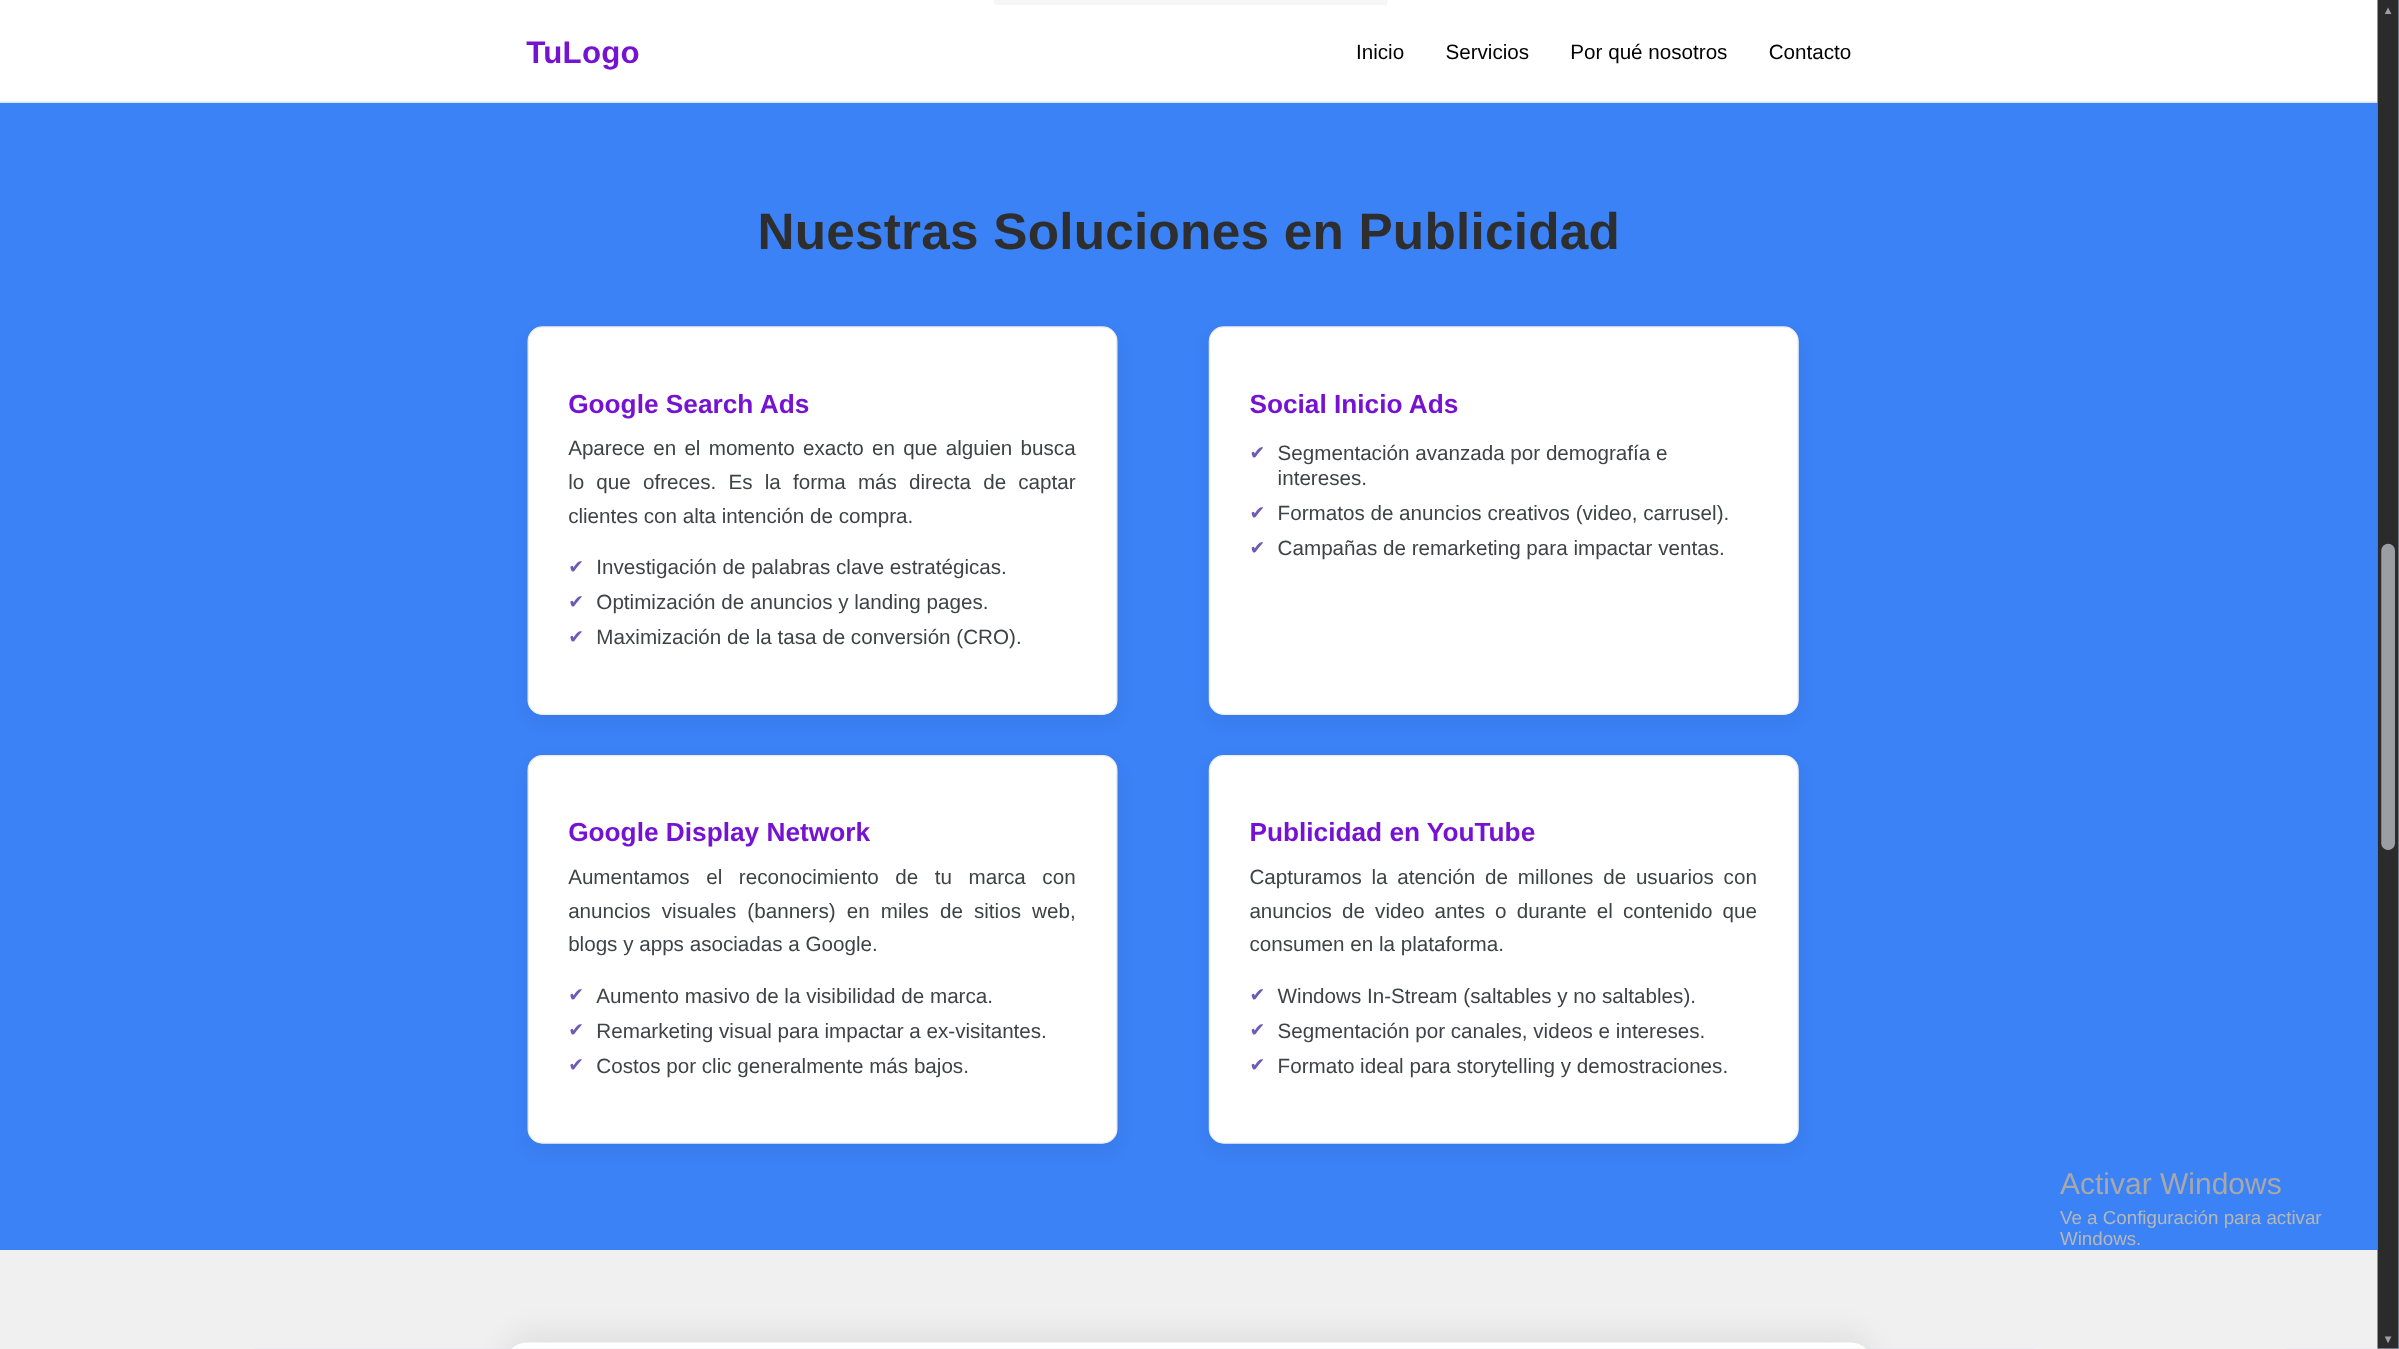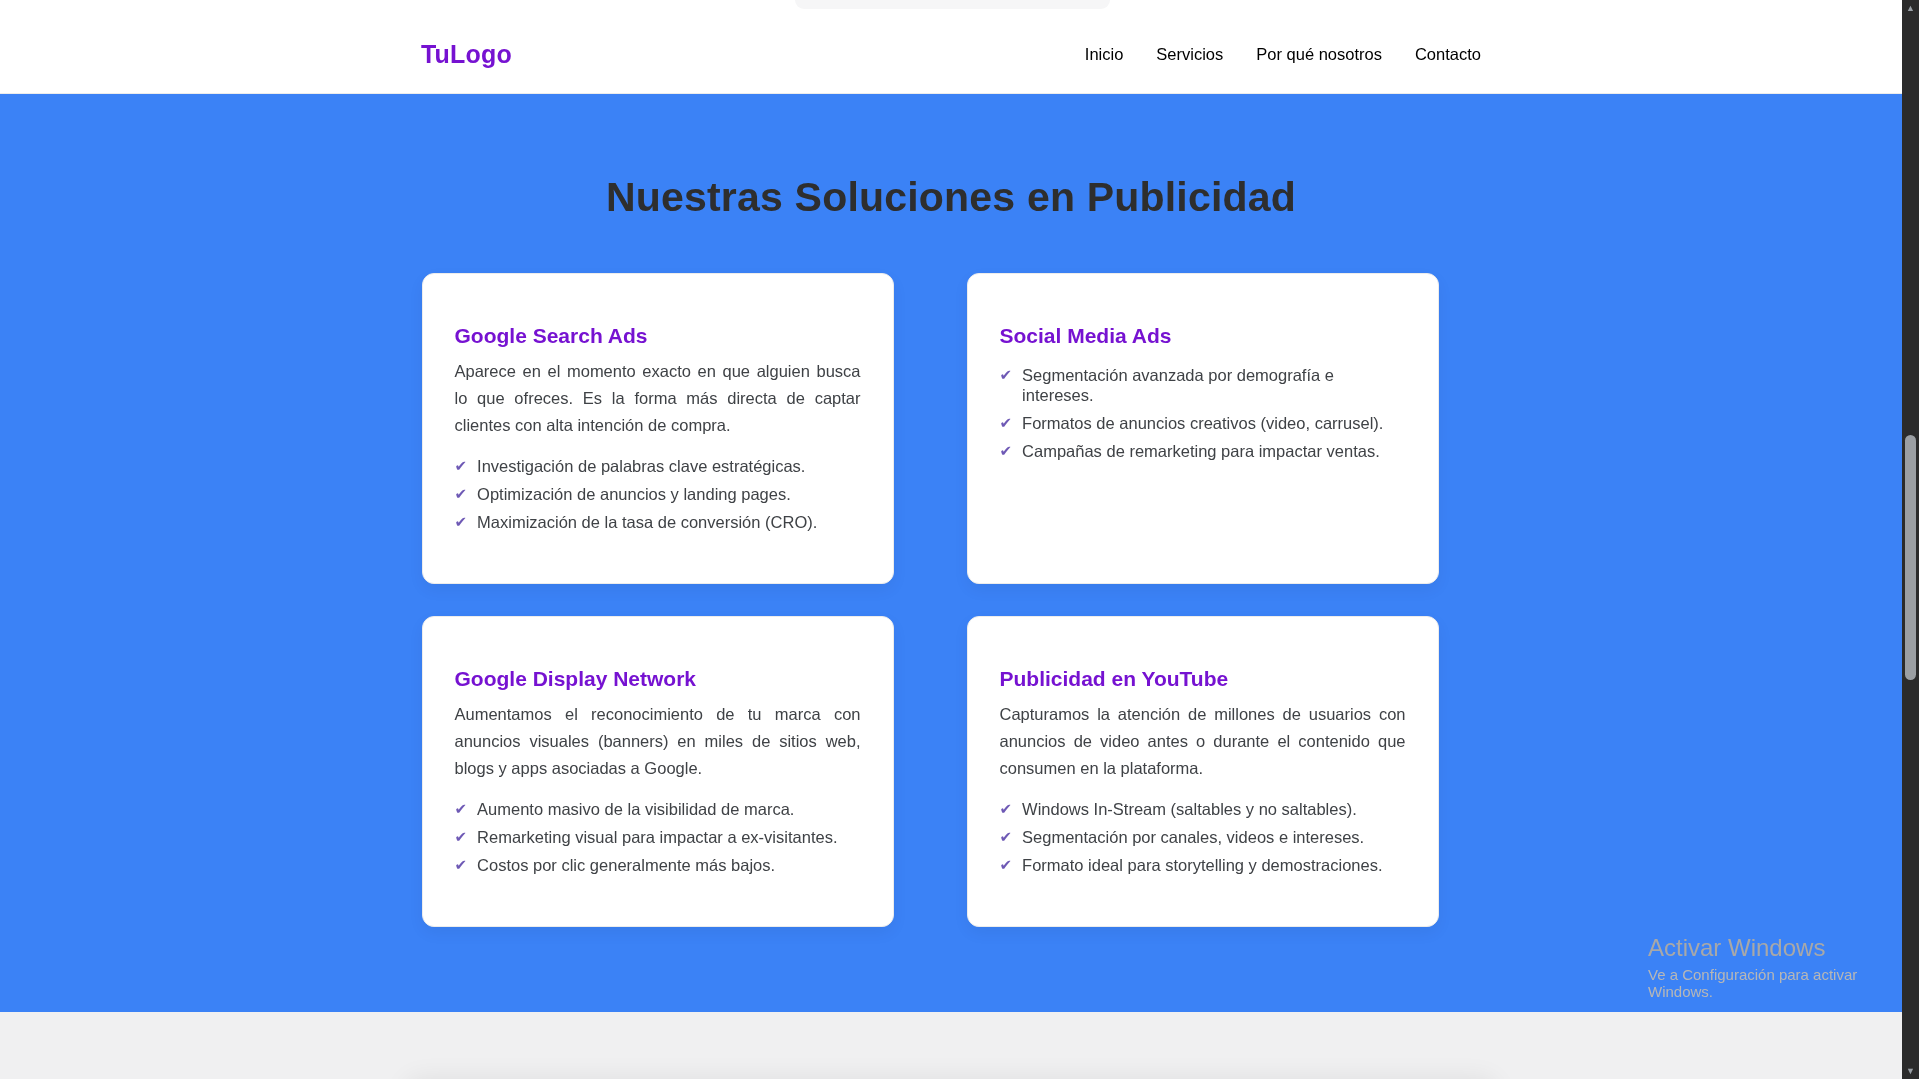--- a/index.html
+++ b/index.html
@@ -15,21 +15,21 @@
   }
   *{box-sizing:border-box;}
   html,body{margin:0;padding:0;}
   body{
     width:1919px;height:1079px;overflow:hidden;position:relative;
     background:#ffffff;
     font-family:"Liberation Sans","DejaVu Sans",sans-serif;
     color:var(--body-text);
   }
   .page{width:1902px;}
-  .container{width:1060px;margin:16px auto;}
+  .container{width:1060px;margin:4px auto;}
 
   
   .top-blob{
     position:absolute;left:795px;top:0;width:315px;height:9px;
     background:#f6f6f7;border-radius:0 0 10px 10px;
   }
 
   
   header{
     height:78px;background:#ffffff;border-bottom:1px solid var(--card-border);
@@ -157,21 +157,21 @@
             <span>Optimización de anuncios y landing pages.</span>
           </li>
           <li>
             <span class="check">✔</span>
             <span>Maximización de la tasa de conversión (CRO).</span>
           </li>
         </ul>
       </section>
 
       <section class="card">
-        <h2 class="card-title">Social Media Ads</h2>
+        <h2 class="card-title">Social Inicio Ads</h2>
         <ul class="features">
           <li>
             <span class="check">✔</span>
             <span>Segmentación avanzada por demografía e intereses.</span>
           </li>
           <li>
             <span class="check">✔</span>
             <span>Formatos de anuncios creativos (video, carrusel).</span>
           </li>
           <li>

